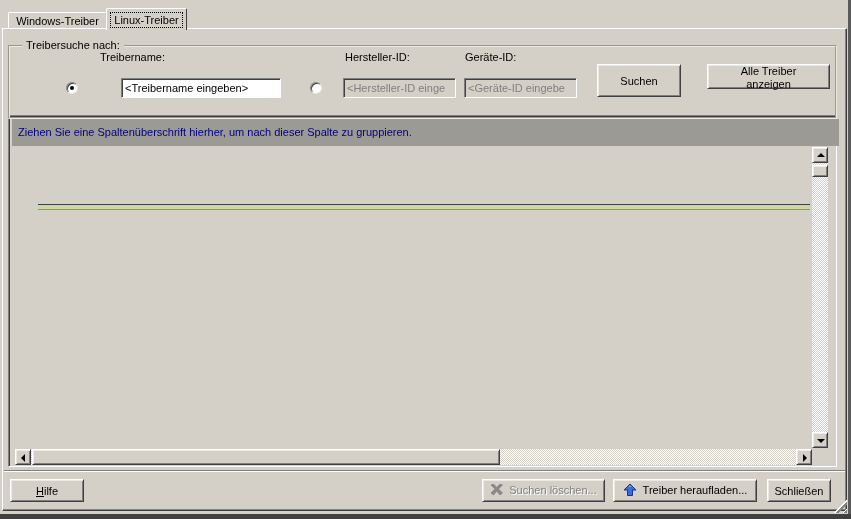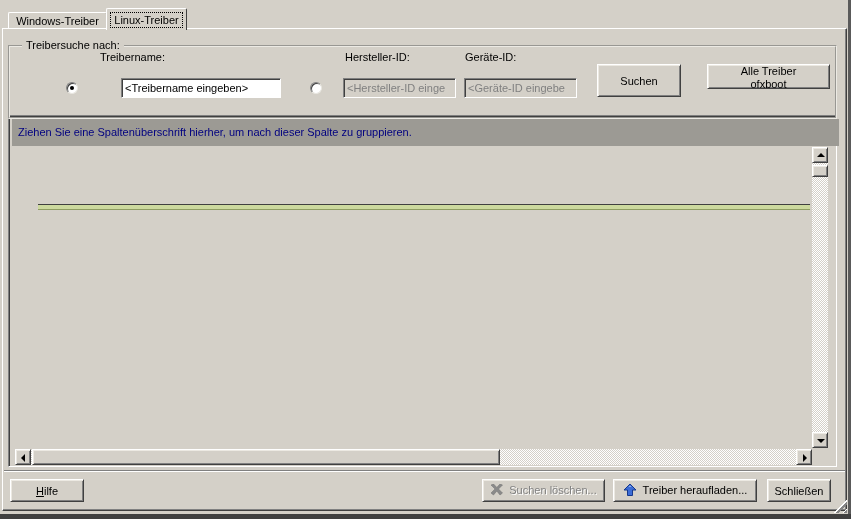--- a/index.html
+++ b/index.html
@@ -102,21 +102,21 @@
   <input class="field sunken abs" style="left: 86px; top: 78px; width: 160px; height: 20px; z-index: 2; margin-left: 35px;" value="&lt;Treibername eingeben&gt;">
 
   <div class="radio abs" style="left:310px;top:82px;z-index:2"></div>
   <input class="field sunken abs" disabled="" style="left: 343px; top: 78px; width: 113px; height: 20px; z-index: 2;" value="&lt;Hersteller-ID einge">
 
   <input class="field sunken abs" disabled="" style="left: 464px; top: 78px; width: 113px; height: 20px; z-index: 2;" value="&lt;Geräte-ID eingebe">
 
   <button class="btn95 abs" style="left:597px;top:64px;width:84px;height:33px;z-index:2">Suchen</button>
   <button class="btn95 abs" style="left:707px;top:64px;width:123px;height:25px;z-index:2;line-height:13px">
     <span>Alle Treiber</span><br>
-    <span>ofxboot</span>
+    <span>anzeigen</span>
   </button>
 
   <div id="gridbox" class="abs" style="left:8px;top:115px;width:829px;height:352px;z-index:1"></div>
   <div id="grouphint" class="abs" style="left:12px;top:119px;width:821px;height:27px;z-index:2">
     <span>Ziehen Sie eine Spaltenüberschrift hierher, um nach dieser Spalte zu gruppieren.</span>
   </div>
 
   <div class="greenband abs" style="left:38px;top:204px;width:772px;height:6px;z-index:2"></div>
 
   <div class="abs sbtrack" style="left:812px;top:147px;width:16px;height:301px;z-index:2">

